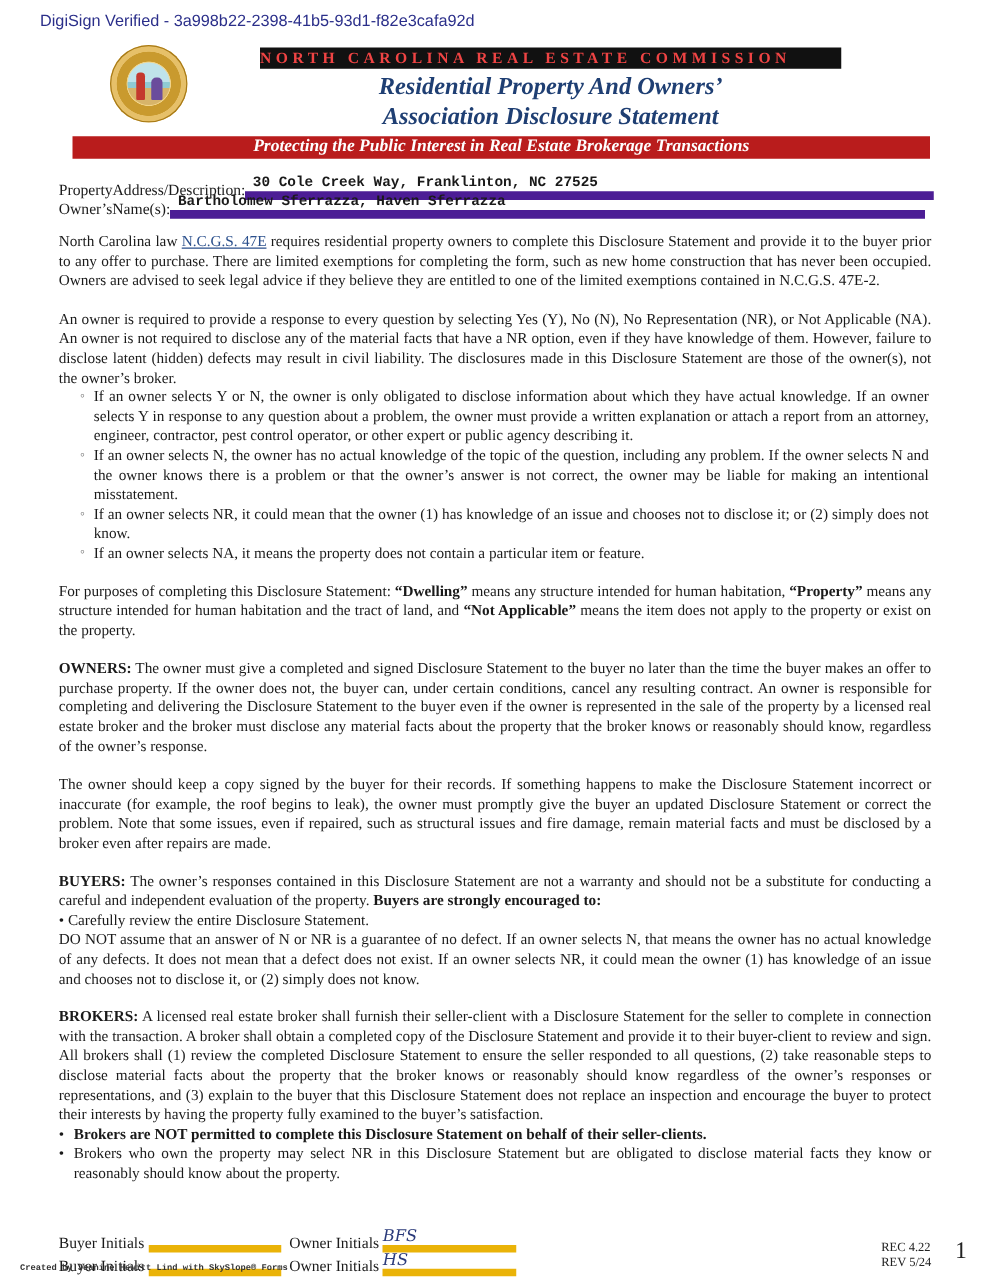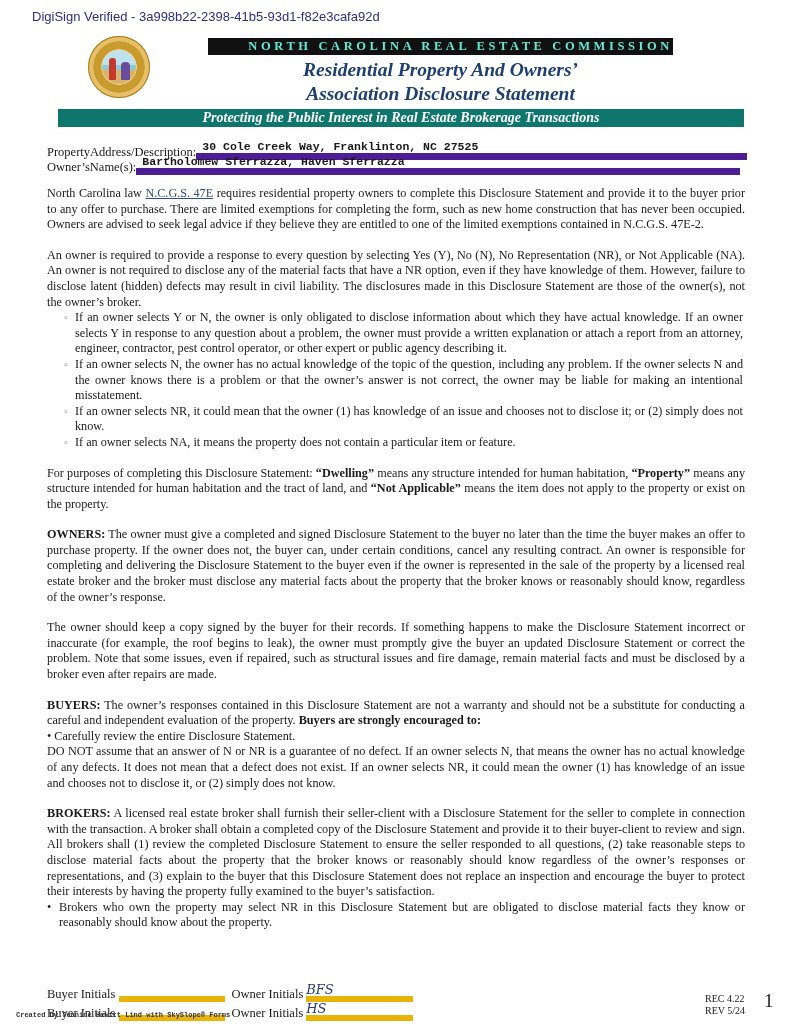--- a/index.html
+++ b/index.html
@@ -8,25 +8,25 @@
   .digisign { position: absolute; left: 32px; top: 9px; font-family: "Liberation Sans", sans-serif;
               font-size: 13px; color: #2b2f8a; }
   .seal { position: absolute; left: 88px; top: 36px; width: 62px; height: 62px; border-radius: 50%;
           background: radial-gradient(circle at 50% 50%, #f1d48a 0 40%, #c99a2e 41% 58%, #e6c069 59% 72%, #b8861f 73% 100%);
           box-shadow: 0 0 0 1px #a87a16 inset; }
   .seal .inner { position: absolute; left: 14px; top: 14px; width: 34px; height: 34px; border-radius: 50%;
           background: linear-gradient(180deg, #bfe3ea 0 45%, #8fcad3 45% 60%, #d7b46a 60% 100%); overflow: hidden; }
   .seal .fig1 { position: absolute; left: 7px; top: 8px; width: 7px; height: 22px; background: #c4382e; border-radius: 3px 3px 1px 1px; }
   .seal .fig2 { position: absolute; left: 19px; top: 12px; width: 9px; height: 18px; background: #6a4c9c; border-radius: 4px 4px 1px 1px; }
   .commission-bar { position: absolute; left: 208px; top: 38px; width: 465px; height: 17px; background: #111;
-          color: #5eead4; font-family: "Liberation Serif", serif; font-weight: bold; font-size: 12.5px;
-          letter-spacing: 3.6px; text-align: right; line-height: 17px; }
+          color: #ef4444; font-family: "Liberation Serif", serif; font-weight: bold; font-size: 12.5px;
+          letter-spacing: 3.6px; text-align: left; line-height: 17px; }
   .title { position: absolute; left: 208px; top: 58px; width: 465px; text-align: center; color: #1f3f73;
            font-family: "Liberation Serif", serif; font-style: italic; font-weight: bold; font-size: 19.5px; line-height: 24px; }
-  .banner { position: absolute; left: 58px; top: 109px; width: 686px; height: 18px; background: #0f766e;
+  .banner { position: absolute; left: 58px; top: 109px; width: 686px; height: 18px; background: #b91c1c;
             color: #fff; font-style: italic; font-weight: bold; font-size: 14px; text-align: center; line-height: 18px; }
   .field-row { position: absolute; left: 47px; font-size: 12.5px; display: flex; align-items: flex-end; }
   .field-row .label { white-space: nowrap; }
   .field-row .value { font-family: "Liberation Mono", "DejaVu Sans Mono", monospace; font-weight: bold; font-size: 11.5px;
             border-bottom: 7px solid #4c1d95; padding-left: 6px; line-height: 13px; }
   .row-address { top: 140px; }
   .row-address .value { width: 545px; }
   .row-owner { top: 155px; }
   .row-owner .value { width: 598px; }
   .content { position: absolute; left: 47px; top: 186px; width: 698px; font-size: 12.2px; line-height: 15.6px; text-align: justify; }
@@ -105,20 +105,21 @@
     <ul class="blist">
       <li>• Carefully review the entire Disclosure Statement.</li>
     </ul>
     <div>DO NOT assume that an answer of N or NR is a guarantee of no defect. If an owner selects N, that means the owner has no actual knowledge of any defects. It does not mean that a defect does not exist. If an owner selects NR, it could mean the owner (1) has knowledge of an issue and chooses not to disclose it, or (2) simply does not know.</div>
   </div>
   <div>
     <div>
       <b>BROKERS:</b><span> A licensed real estate broker shall furnish their seller-client with a Disclosure Statement for the seller to complete in connection with the transaction. A broker shall obtain a completed copy of the Disclosure Statement and provide it to their buyer-client to review and sign. All brokers shall (1) review the completed Disclosure Statement to ensure the seller responded to all questions, (2) take reasonable steps to disclose material facts about the property that the broker knows or reasonably should know regardless of the owner’s responses or representations, and (3) explain to the buyer that this Disclosure Statement does not replace an inspection and encourage the buyer to protect their interests by having the property fully examined to the buyer’s satisfaction.</span>
     </div>
     <ul class="blist2">
+      <li><b>Brokers are NOT permitted to complete this Disclosure Statement on behalf of their seller-clients.</b></li>
       <li>Brokers who own the property may select NR in this Disclosure Statement but are obligated to disclose material facts they know or reasonably should know about the property.</li>
     </ul>
   </div>
 </div>
 
 <div class="footer-initials">
   <div class="init-row">
     <span class="lab">Buyer Initials</span>
     <span class="line buyer-line"></span>
     <span class="lab">Owner Initials</span>

